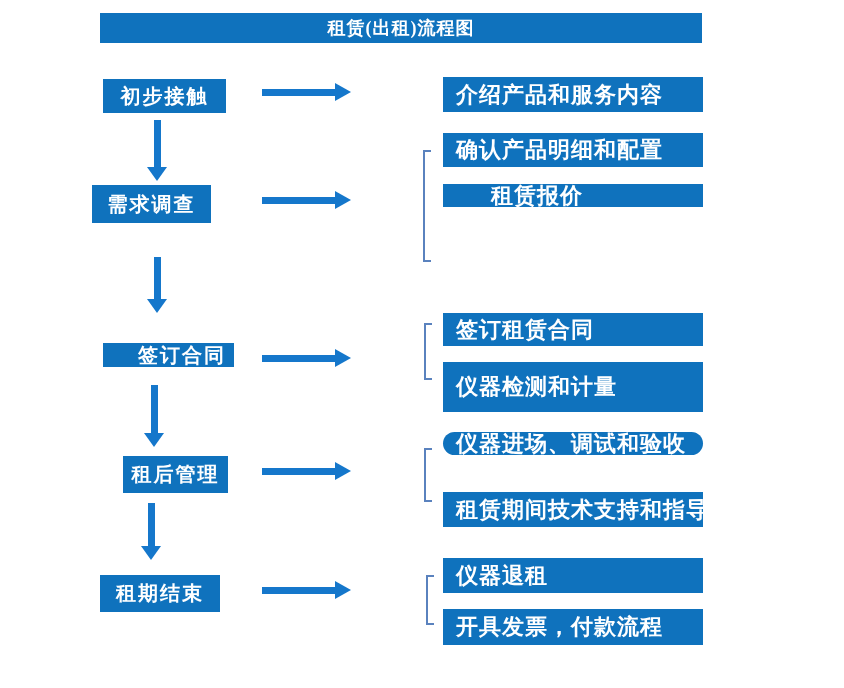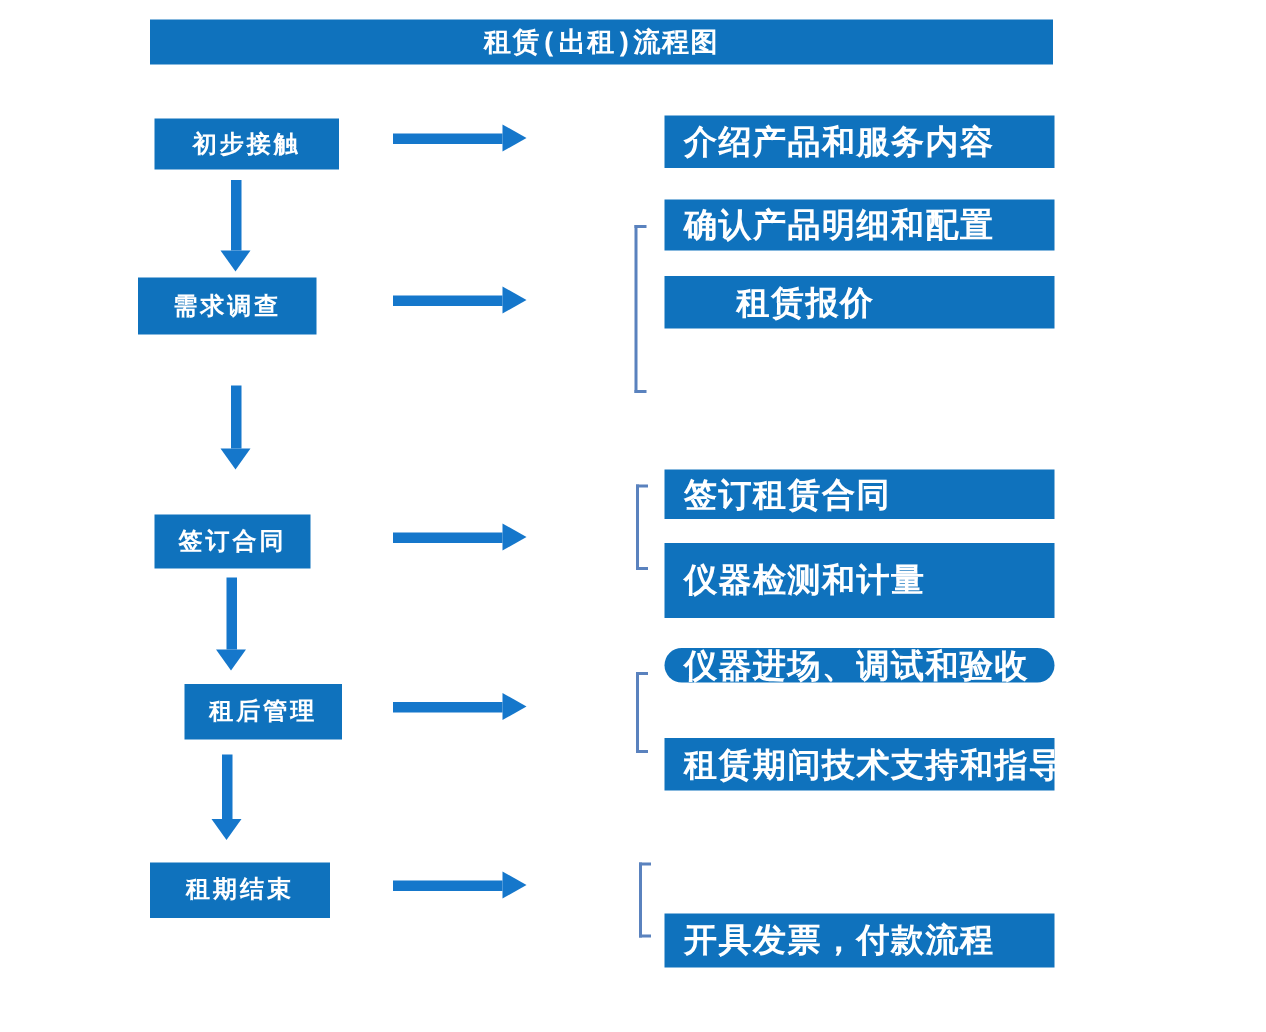--- a/index.html
+++ b/index.html
@@ -7,26 +7,26 @@
     position:relative;
     width:844px;height:688px;
     background:var(--color-bg,#fff);
     font-family:"Liberation Serif","DejaVu Serif",serif;
     overflow:hidden;
   }
   .title-bar{
     position:absolute;left:100px;top:13px;width:602px;height:30px;
     background:var(--color-box);color:var(--color-text);
     display:flex;align-items:center;justify-content:center;
-    font-weight:bold;font-size:18px;letter-spacing:1px;font-family:Liberation Mono, monospace;
+    font-weight:bold;font-size:18px;letter-spacing:1px;
   }
   .stage{
     position:absolute;background:var(--color-box);color:var(--color-text);
     display:flex;align-items:center;justify-content:center;
-    font-weight:bold;font-size:16px;letter-spacing:2px;white-space:nowrap;
+    font-weight:bold;font-size:20px;letter-spacing:2px;white-space:nowrap;
   }
   .output{
     position:absolute;left:443px;width:260px;box-sizing:border-box;
     background:var(--color-box);color:var(--color-text);
     display:flex;align-items:center;justify-content:flex-start;
     padding-left:13px;font-weight:bold;font-size:22px;letter-spacing:1px;
     white-space:nowrap;
   }
   .h-arrow{position:absolute;display:flex;align-items:center;height:18px;}
   .h-shaft{flex:1;height:7px;background:var(--color-arrow);}
@@ -46,21 +46,21 @@
 </style>
 </head>
 <body>
 
 <div class="canvas">
 
   <div class="title-bar">租赁(出租)流程图</div>
 
   <div class="stage" style="left:103px;top:79px;width:123px;height:34px;">初步接触</div>
   <div class="stage" style="left:92px;top:185px;width:119px;height:38px;">需求调查</div>
-  <div class="stage" style="left:103px;top:343px;width:104px;height:36px;">签订合同</div>
+  <div class="stage" style="left:103px;top:343px;width:104px;height:24px;padding-left:27px;">签订合同</div>
   <div class="stage" style="left:100px;top:456px;width:105px;height:37px;margin-left:23px;">租后管理</div>
   <div class="stage" style="left:100px;top:575px;width:120px;height:37px;">租期结束</div>
 
   <div class="v-arrow" style="left:147px;top:120px;height:61px;">
     <div class="v-shaft"></div>
     <div class="v-head"></div>
   </div>
   <div class="v-arrow" style="left:147px;top:257px;height:56px;">
     <div class="v-shaft"></div>
     <div class="v-head"></div>
@@ -95,20 +95,21 @@
     <div class="h-head"></div>
   </div>
 
   <div class="bracket" style="left:423px;top:150px;height:112px;"></div>
   <div class="bracket" style="left:424px;top:323px;height:57px;"></div>
   <div class="bracket" style="left:424px;top:448px;height:54px;"></div>
   <div class="bracket" style="left:426px;top:575px;height:50px;"></div>
 
   <div class="output" style="top:77px;height:35px;">介绍产品和服务内容</div>
   <div class="output" style="top:133px;height:34px;">确认产品明细和配置</div>
-  <div class="output" style="top:184px;height:35px;padding-left:48px;">租赁报价</div>
+  <div class="output" style="top:184px;height:23px;padding-left:48px;">租赁报价</div>
   <div class="output" style="top:313px;height:33px;">签订租赁合同</div>
   <div class="output" style="top:362px;height:50px;">仪器检测和计量</div>
   <div class="output" style="top:432px;height:23px;border-radius:14px;">仪器进场、调试和验收</div>
   <div class="output" style="top:492px;height:35px;">租赁期间技术支持和指导</div>
+  <div class="output" style="top:558px;height:35px;">仪器退租</div>
   <div class="output" style="top:609px;height:36px;">开具发票，付款流程</div>
 
 </div>
 
 </body></html>

